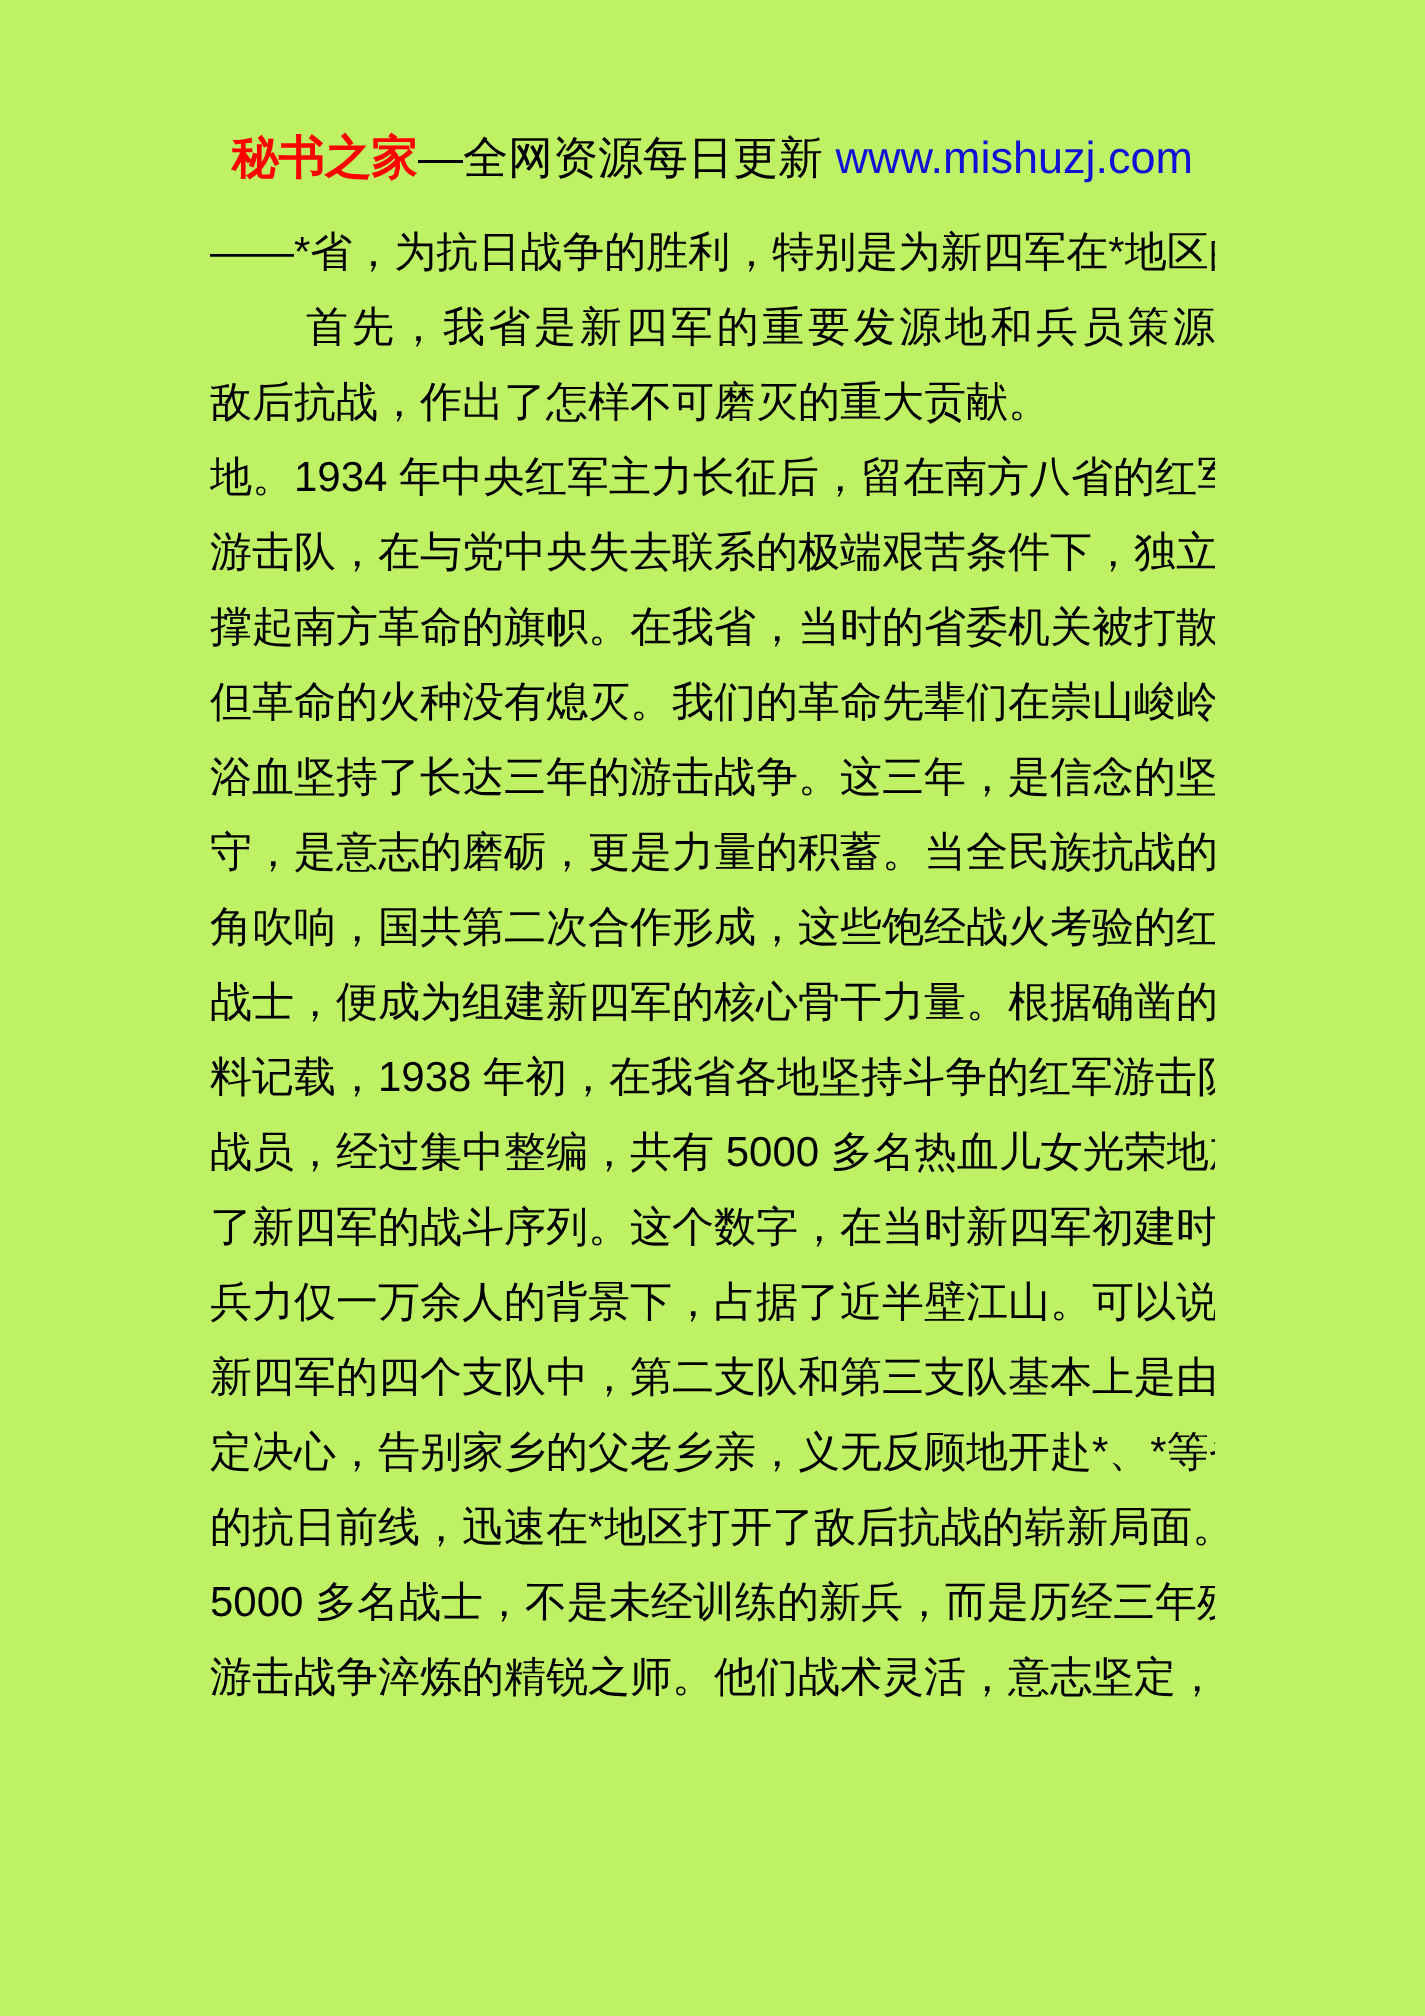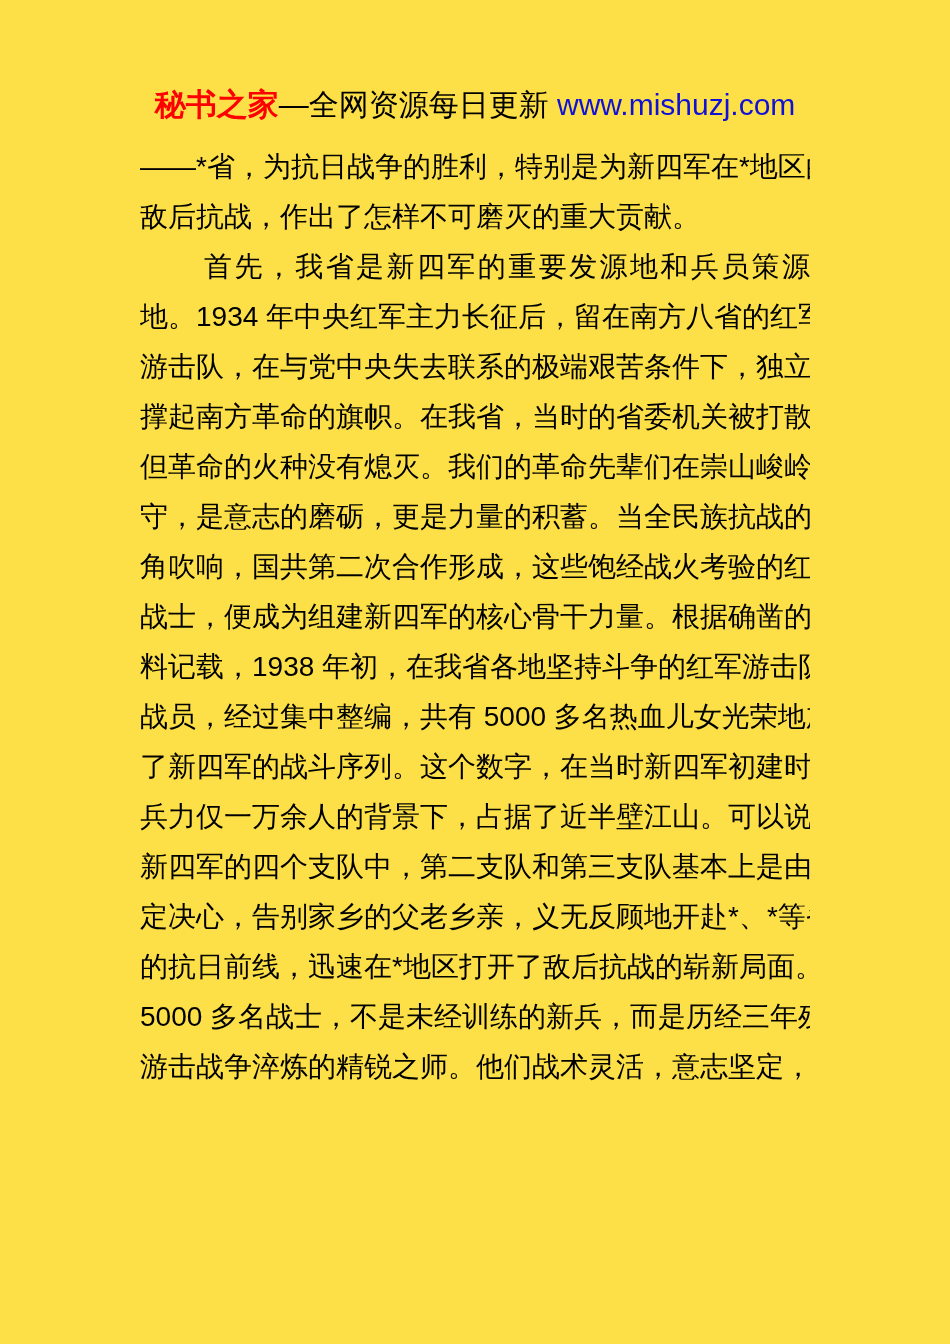--- a/index.html
+++ b/index.html
@@ -8,21 +8,21 @@
     width: 950px;
     height: 1344px;
     background: #ffffff;
     font-family: "Liberation Sans", sans-serif;
     color: #000000;
     overflow: hidden;
   }
   .page {
     width: 950px;
     height: 1344px;
-    background: #fde047;
+    background: #bef264;
   }
   .page-header {
     padding-top: 86px;
     text-align: center;
     font-size: 30px;
     line-height: 38px;
     white-space: nowrap;
   }
   .brand {
     color: #fe0000;
@@ -61,26 +61,27 @@
 <body>
 
 <div class="page">
 
   <div class="page-header">
     <span class="brand">秘书之家</span><span class="tagline">—全网资源每日更新 </span><span class="site-url">www.mishuzj.com</span>
   </div>
 
   <div class="doc-body">
       <div class="text-line justify">——*省，为抗日战争的胜利，特别是为新四军在*地区的</div>
+      <div class="text-line justify indent">首先，我省是新四军的重要发源地和兵员策源</div>
       <div class="text-line">敌后抗战，作出了怎样不可磨灭的重大贡献。</div>
-      <div class="text-line justify indent">首先，我省是新四军的重要发源地和兵员策源</div>
       <div class="text-line justify">地。1934 年中央红军主力长征后，留在南方八省的红军和</div>
       <div class="text-line justify">游击队，在与党中央失去联系的极端艰苦条件下，独立支</div>
       <div class="text-line justify">撑起南方革命的旗帜。在我省，当时的省委机关被打散，</div>
       <div class="text-line justify">但革命的火种没有熄灭。我们的革命先辈们在崇山峻岭间</div>
+      <div class="text-line justify">浴血坚持了长达三年的游击战争。这三年，是信念的坚</div>
       <div class="text-line justify">守，是意志的磨砺，更是力量的积蓄。当全民族抗战的号</div>
       <div class="text-line justify">角吹响，国共第二次合作形成，这些饱经战火考验的红色</div>
       <div class="text-line justify">战士，便成为组建新四军的核心骨干力量。根据确凿的史</div>
       <div class="text-line justify">料记载，1938 年初，在我省各地坚持斗争的红军游击队指</div>
       <div class="text-line justify">战员，经过集中整编，共有 5000 多名热血儿女光荣地加入</div>
       <div class="text-line justify">了新四军的战斗序列。这个数字，在当时新四军初建时总</div>
       <div class="text-line justify">兵力仅一万余人的背景下，占据了近半壁江山。可以说，</div>
       <div class="text-line justify">新四军的四个支队中，第二支队和第三支队基本上是由我</div>
       <div class="text-line justify">定决心，告别家乡的父老乡亲，义无反顾地开赴*、*等省</div>
       <div class="text-line justify">的抗日前线，迅速在*地区打开了敌后抗战的崭新局面。这</div>

